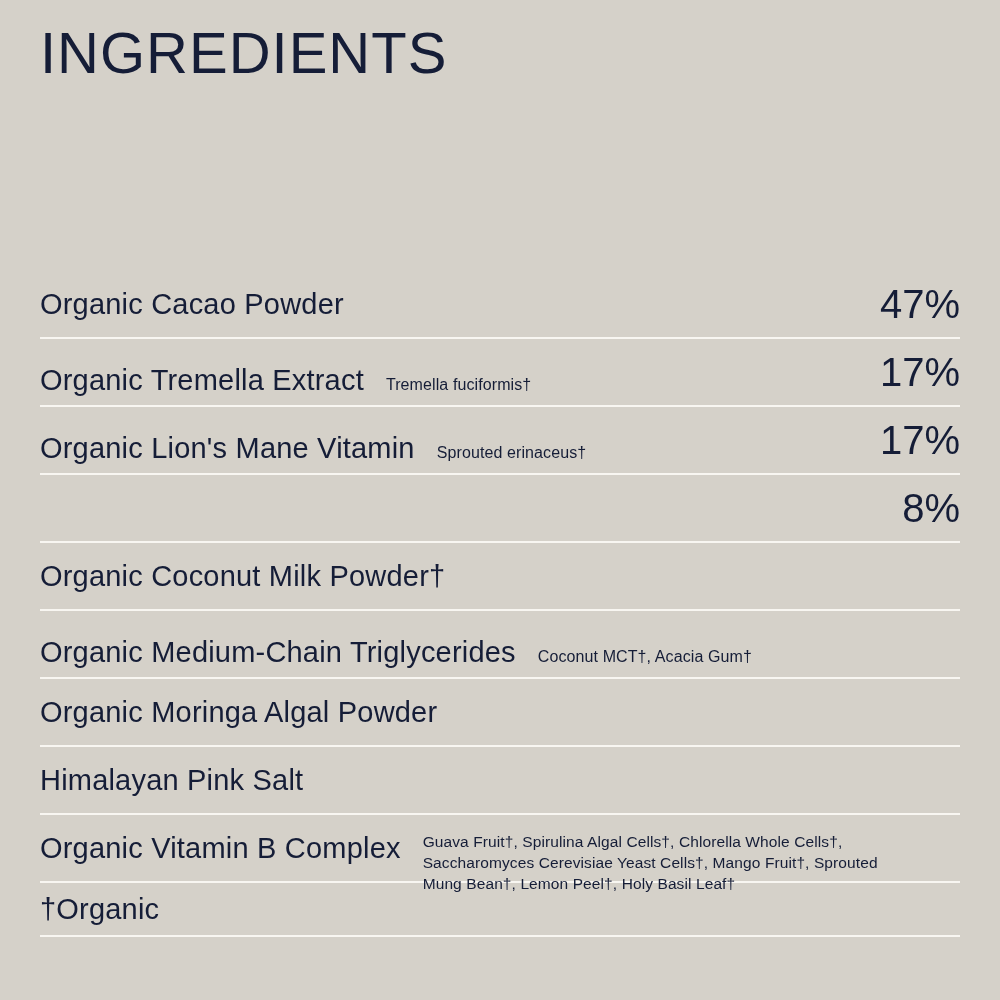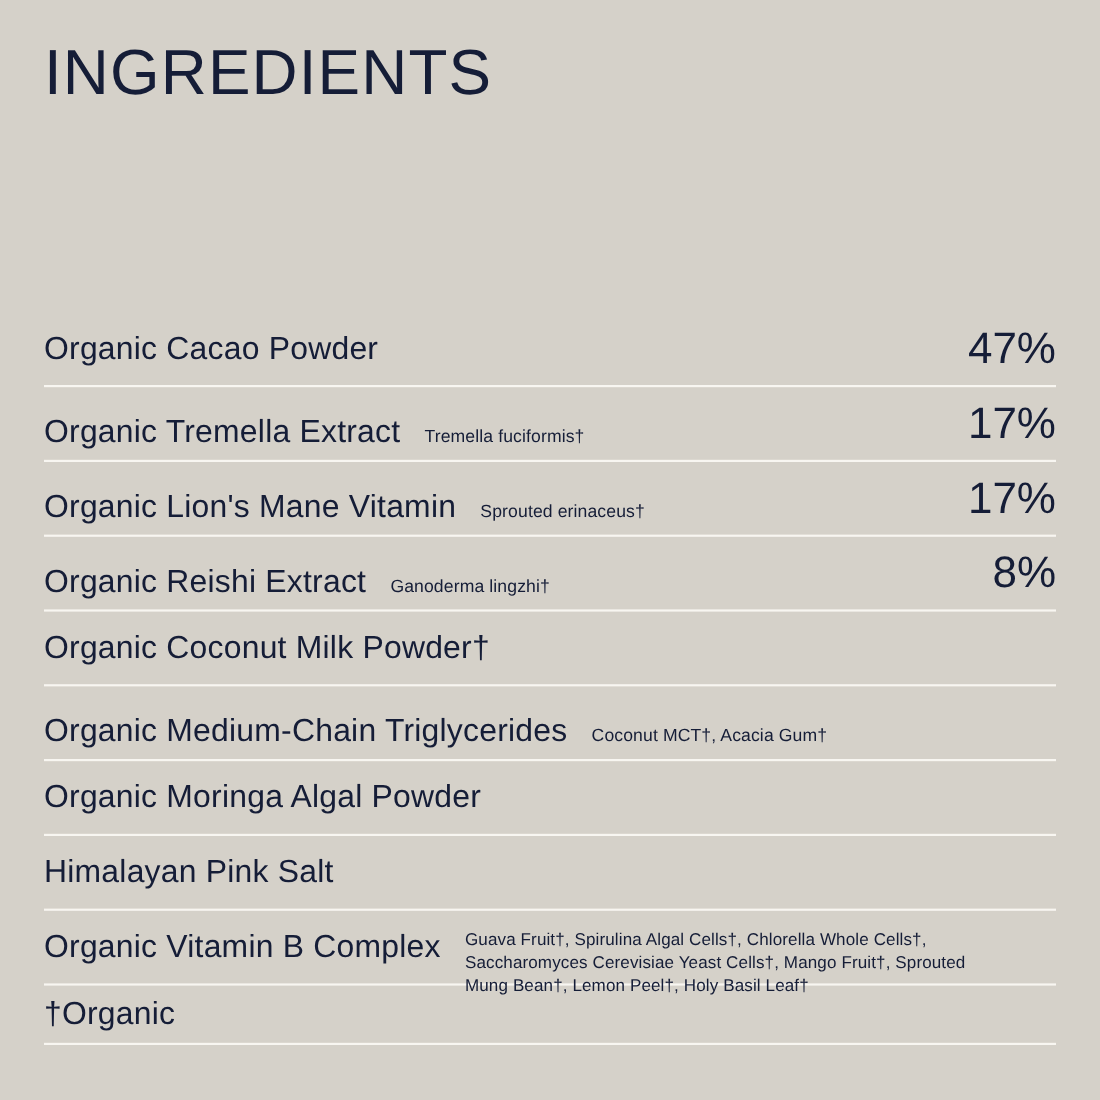--- a/index.html
+++ b/index.html
@@ -7,21 +7,21 @@
     --ink:#151d37;
     --divider:#f8f6f1;
   }
   *{box-sizing:border-box;margin:0;padding:0;}
   html,body{width:1000px;height:1000px;overflow:hidden;}
   body{
     background:var(--bg);
     color:var(--ink);
     font-family:"Liberation Sans","DejaVu Sans",sans-serif;
   }
-  .page{padding:37px 40px 0;}
+  .page{padding:24px 40px 0;}
   .title{
     font-size:58px;
     font-weight:500;
     letter-spacing:1px;
     line-height:1;
     color:var(--ink);
   }
   .list{margin-top:189px;}
   .row{
     height:68px;
@@ -95,24 +95,20 @@
     <span class="percent">17%</span>
   </div>
       <div class="row">
     <div class="left">
       <span class="name">Organic Lion's Mane Vitamin</span>
       <span class="detail">Sprouted erinaceus†</span>
     </div>
     <span class="percent">17%</span>
   </div>
       <div class="row">
-    <div class="left">
-      <span class="name">Organic Reishi Extract</span>
-      <span class="detail">Ganoderma lingzhi†</span>
-    </div>
     <span class="percent">8%</span>
   </div>
       <div class="row">
     <div class="left">
       <span class="name">Organic Coconut Milk Powder†</span>
 
     </div>
 
   </div>
       <div class="row">

